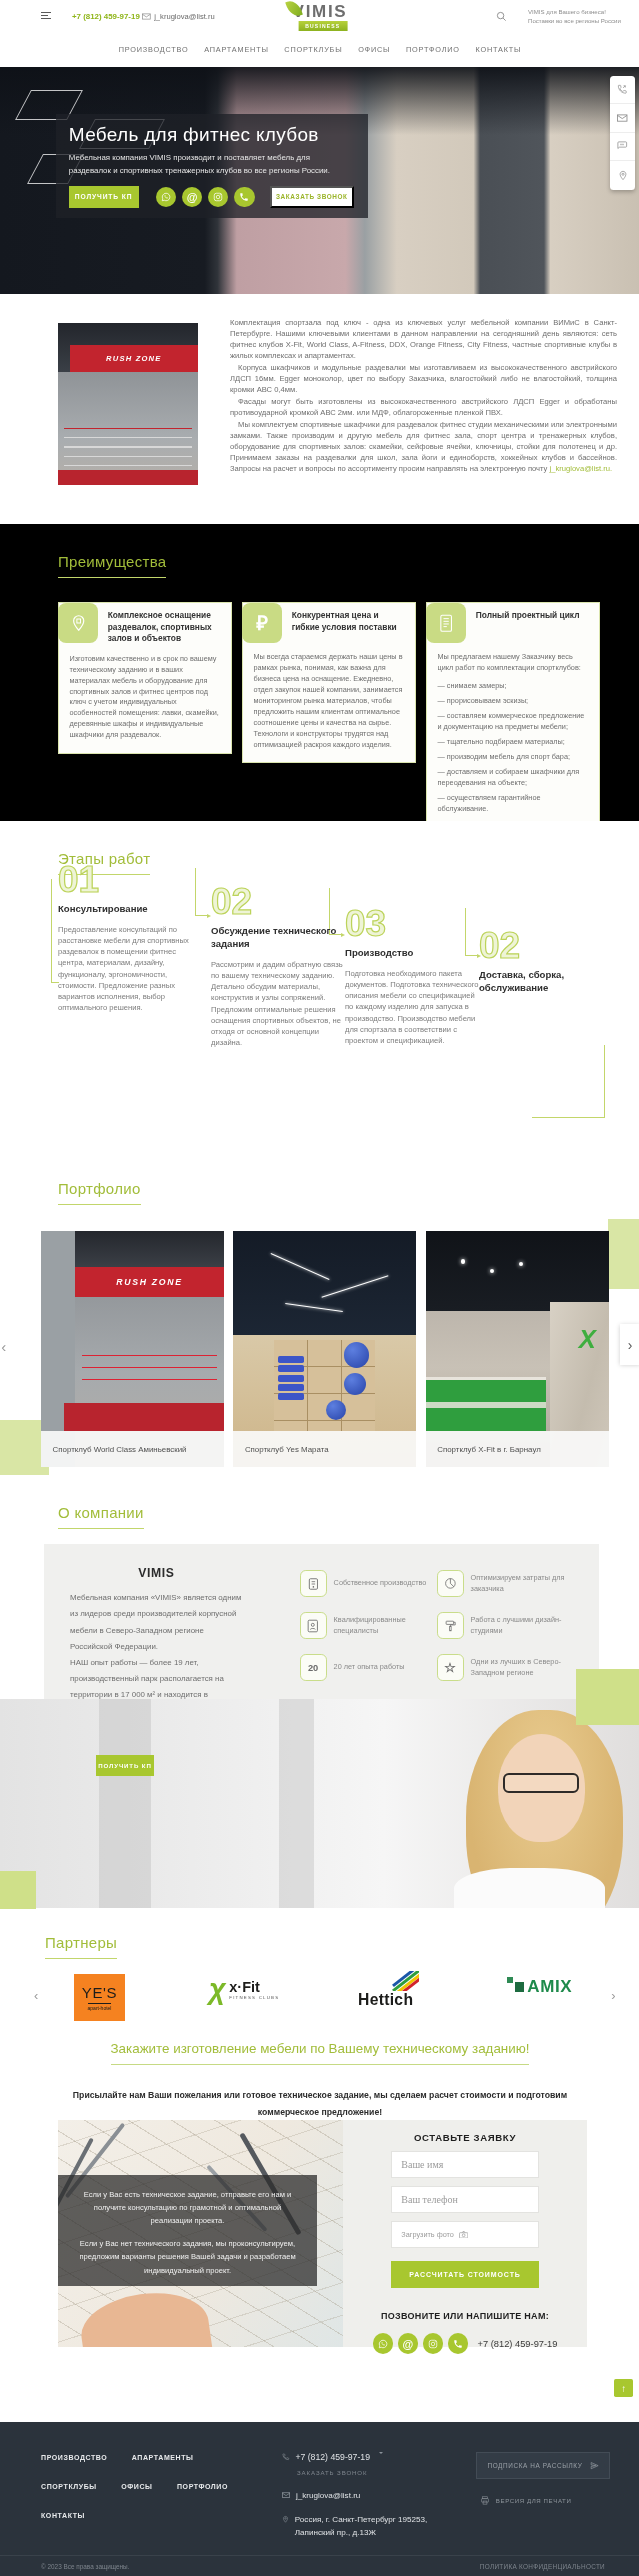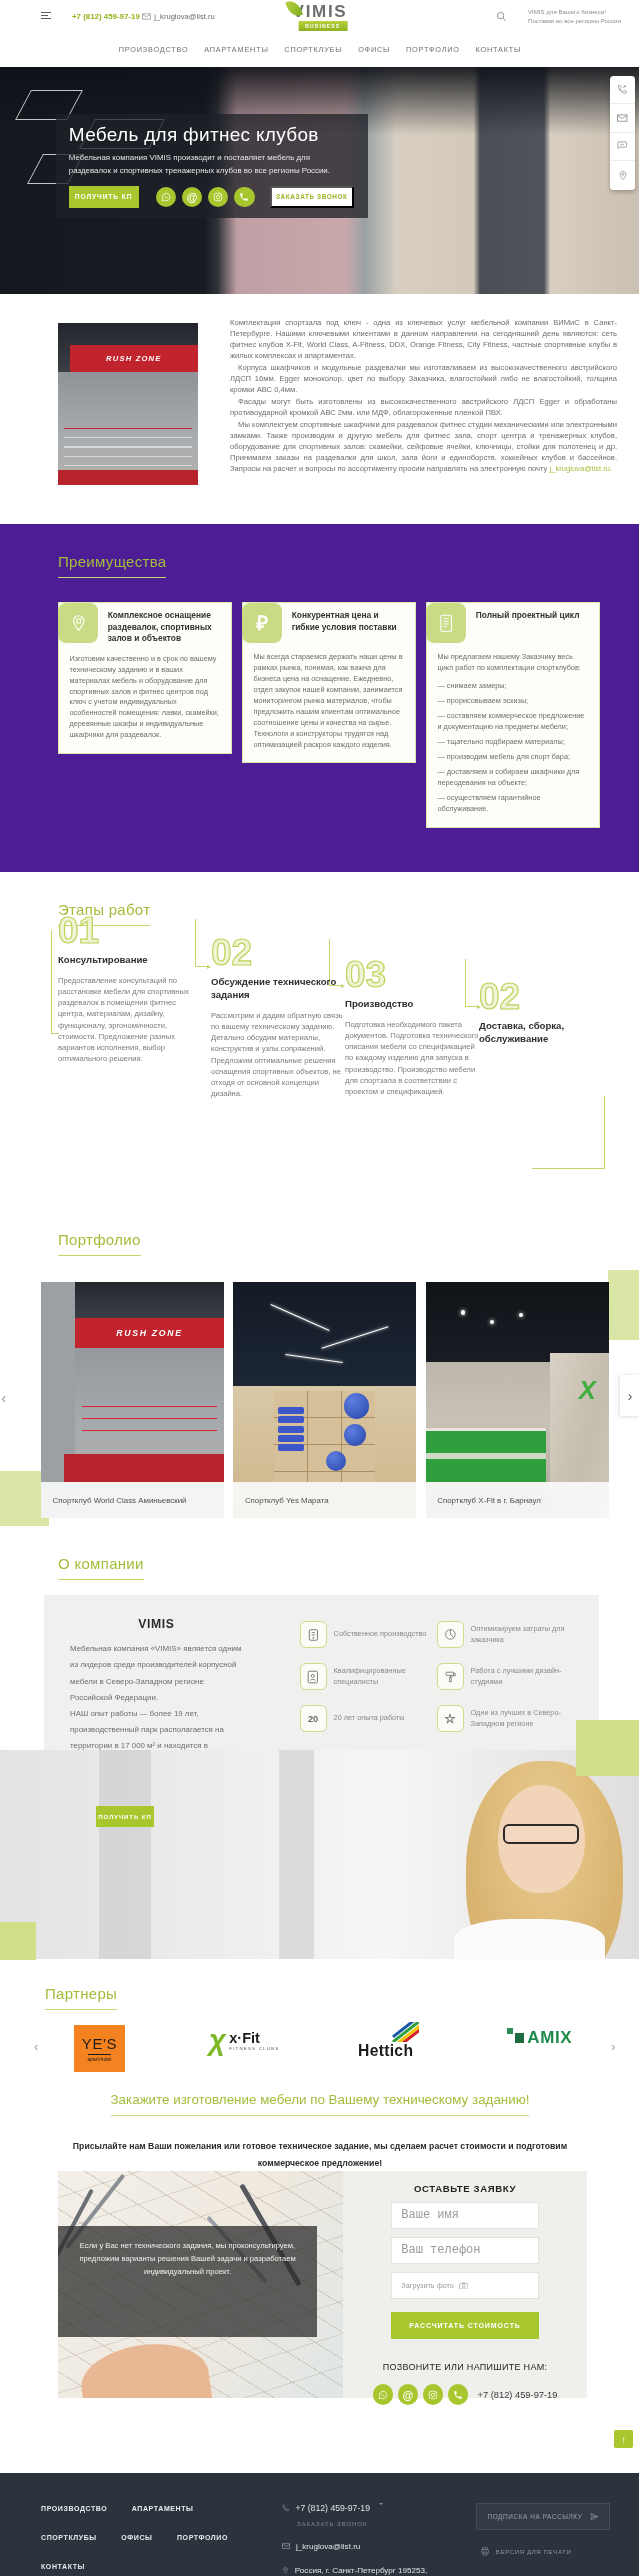--- a/index.html
+++ b/index.html
@@ -51,21 +51,21 @@
   .about-img{position:absolute;left:58px;top:29px;width:140px;height:162px;background:linear-gradient(180deg,#23262c 0%,#3a3f46 30%,#8f9397 30%,#a9adb0 72%,#b5afa8 100%);overflow:hidden}
   .about-img .beam{position:absolute;left:11.6px;top:22px;right:0;height:27px;background:#c2242e;display:flex;align-items:center;justify-content:center;color:#fff;font-weight:bold;font-size:7.6px;letter-spacing:1.2px;font-style:italic}
   .about-img .ring{position:absolute;left:5.8px;bottom:16.3px;right:5.8px;height:41px;border-top:1.7px solid #c2242e;background:repeating-linear-gradient(180deg,transparent 0 8.1px,#d8d8d8 8.1px 9.3px)}
   .about-img .plat{position:absolute;left:0;bottom:0;width:100%;height:15px;background:#b8242e}
   .about-text{position:absolute;left:230px;top:24.4px;width:387px;font-size:7.6px;color:#6e6e6e;line-height:1.42;text-align:justify}
   .about-text p{margin:0 0 1.7px 0}
   .about-text p+p{text-indent:8.1px}
   .link-green{color:#a2bd3a;text-decoration:none;cursor:pointer}
 
   
-  .adv{height:348px;background:#4c1d95}
+  .adv{height:297px;background:#000000}
   .adv-head{margin:29px 0 0 58px}
   .adv-cards{display:flex;gap:10px;margin:24.4px 0 0 58px;align-items:flex-start}
   .card{position:relative;width:174px;background:#fdfdfa;border:0.6px solid #dbe5ae}
   .card-top{display:flex}
   .card-ic{width:40px;height:40px;background:#c9db84;border-radius:8.1px;flex:0 0 auto;margin:-0.6px 0 0 -0.6px;display:flex;align-items:center;justify-content:center;color:#fff}
   .card-title{font-size:8.4px;font-weight:bold;color:#333;line-height:1.35;padding:7px 8.1px 0 9.3px}
   .card-body{font-size:7.3px;color:#6e6e6e;line-height:1.5;padding:9.3px 10.5px 11.6px 10.5px}
   .card-body .li{margin-top:4.1px}
   .rub{font-size:20px;font-weight:bold}
 
@@ -165,25 +165,25 @@
   .sketch{position:relative;width:285px;height:227px;background:
      linear-gradient(120deg,#f3efe8 0%,#efe9df 55%,#dfe6e6 100%);overflow:hidden}
   .sketch .grid{position:absolute;inset:0;background:
      repeating-linear-gradient(32deg,transparent 0 22px,rgba(160,150,130,.35) 22px 23px),
      repeating-linear-gradient(-18deg,transparent 0 30px,rgba(160,150,130,.28) 30px 31px)}
   .pen{position:absolute;border-radius:2.3px}
   .hand{position:absolute;left:23px;bottom:-17.4px;width:128px;height:70px;background:#e8b793;border-radius:50% 50% 0 0;transform:rotate(-8deg)}
   .sketch-overlay{position:absolute;left:0;top:55px;width:259px;height:111px;background:rgba(42,42,42,.74);color:#f1f1f1;font-size:7.6px;line-height:1.75;text-align:center;padding:12.8px 15px;display:flex;flex-direction:column;gap:9.3px}
   .form-panel{width:244px;height:227px;background:#efefec;padding-top:11.6px}
   .form-title{text-align:center;font-size:9.6px;font-weight:bold;color:#1f1f1f;letter-spacing:0.6px}
-  .f-input{display:block;width:148px;height:27px;margin:8.1px auto 0;background:#fff;border:0.6px solid #e3e3e0;padding:0 9.3px;font-size:12px;color:#555;font-family:Liberation Mono, monospace}
+  .f-input{display:block;width:148px;height:27px;margin:8.1px auto 0;background:#fff;border:0.6px solid #e3e3e0;padding:0 9.3px;font-size:10px;color:#555;font-family:Liberation Serif, serif}
   .f-input::placeholder{color:#9b9b9b}
   .f-upload{width:148px;height:27px;margin:8.1px auto 0;background:#fff;border:0.6px solid #e3e3e0;display:flex;align-items:center;padding:0 9.3px;color:#9b9b9b;font-size:7.3px;gap:4.7px;cursor:pointer}
   .f-submit{width:148px;height:27px;margin:12.8px auto 0;font-size:7px}
-  .call-title{text-align:center;font-size:9px;font-weight:normal;color:#1f1f1f;margin-top:23px;letter-spacing:0.3px}
+  .call-title{text-align:center;font-size:9px;font-weight:bold;color:#1f1f1f;margin-top:23px;letter-spacing:0.3px}
   .call-row{display:flex;align-items:center;justify-content:center;gap:4.7px;margin-top:12.8px}
   .call-phone{font-size:9.3px;color:#3a3a3a;margin-left:4.7px}
 
   
   .spacer{height:49px;background:#fff;position:relative}
   .totop{position:absolute;right:7px;top:5.8px;width:18.6px;height:18.6px;background:#a8c72f;color:#fff;display:flex;align-items:center;justify-content:center;font-size:10px;border-radius:1.7px;cursor:pointer}
   .footer{height:154px;background:#2b333c;color:#c9ced3;position:relative}
   .f-nav{position:absolute;left:41px;top:32px;width:230px;display:flex;flex-wrap:wrap;column-gap:24.4px;row-gap:22px}
   .f-nav a{color:#e8eaec;font-size:7px;font-weight:bold;letter-spacing:0.6px;text-decoration:none;cursor:pointer}
   .f-contacts{position:absolute;left:282px;top:30px}
@@ -558,20 +558,21 @@
   <div class="order-sub">Присылайте нам Ваши пожелания или готовое техническое задание, мы сделаем расчет стоимости и подготовим коммерческое предложение!</div>
   <div class="order-row">
     <div class="sketch">
       <div class="grid"></div>
       <div class="pen" style="left:5.8px;top:11.6px;width:4.1px;height:111px;background:#6a6f74;transform:rotate(28deg)"></div>
       <div class="pen" style="left:35px;top:-5.8px;width:4.1px;height:93px;background:#8a8f94;transform:rotate(38deg)"></div>
       <div class="pen" style="right:70px;top:5.8px;width:4.7px;height:116px;background:#55595e;transform:rotate(-30deg)"></div>
       <div class="pen" style="right:105px;top:35px;width:3.5px;height:87px;background:#9aa0a5;transform:rotate(-42deg)"></div>
       <div class="hand"></div>
       <div class="sketch-overlay">
+        <div>Если у Вас есть техническое задание, отправьте его нам и получите консультацию по грамотной и оптимальной реализации проекта.</div>
         <div>Если у Вас нет технического задания, мы проконсультируем, предложим варианты решения Вашей задачи и разработаем индивидуальный проект.</div>
       </div>
     </div>
     <div class="form-panel">
       <div class="form-title">ОСТАВЬТЕ ЗАЯВКУ</div>
       <input class="f-input" placeholder="Ваше имя" style="">
       <input class="f-input" placeholder="Ваш телефон" style="">
       <div class="f-upload">
         <span>Загрузить фото</span>
         <svg width="9.3" height="7.6" viewBox="0 0 20 16">

